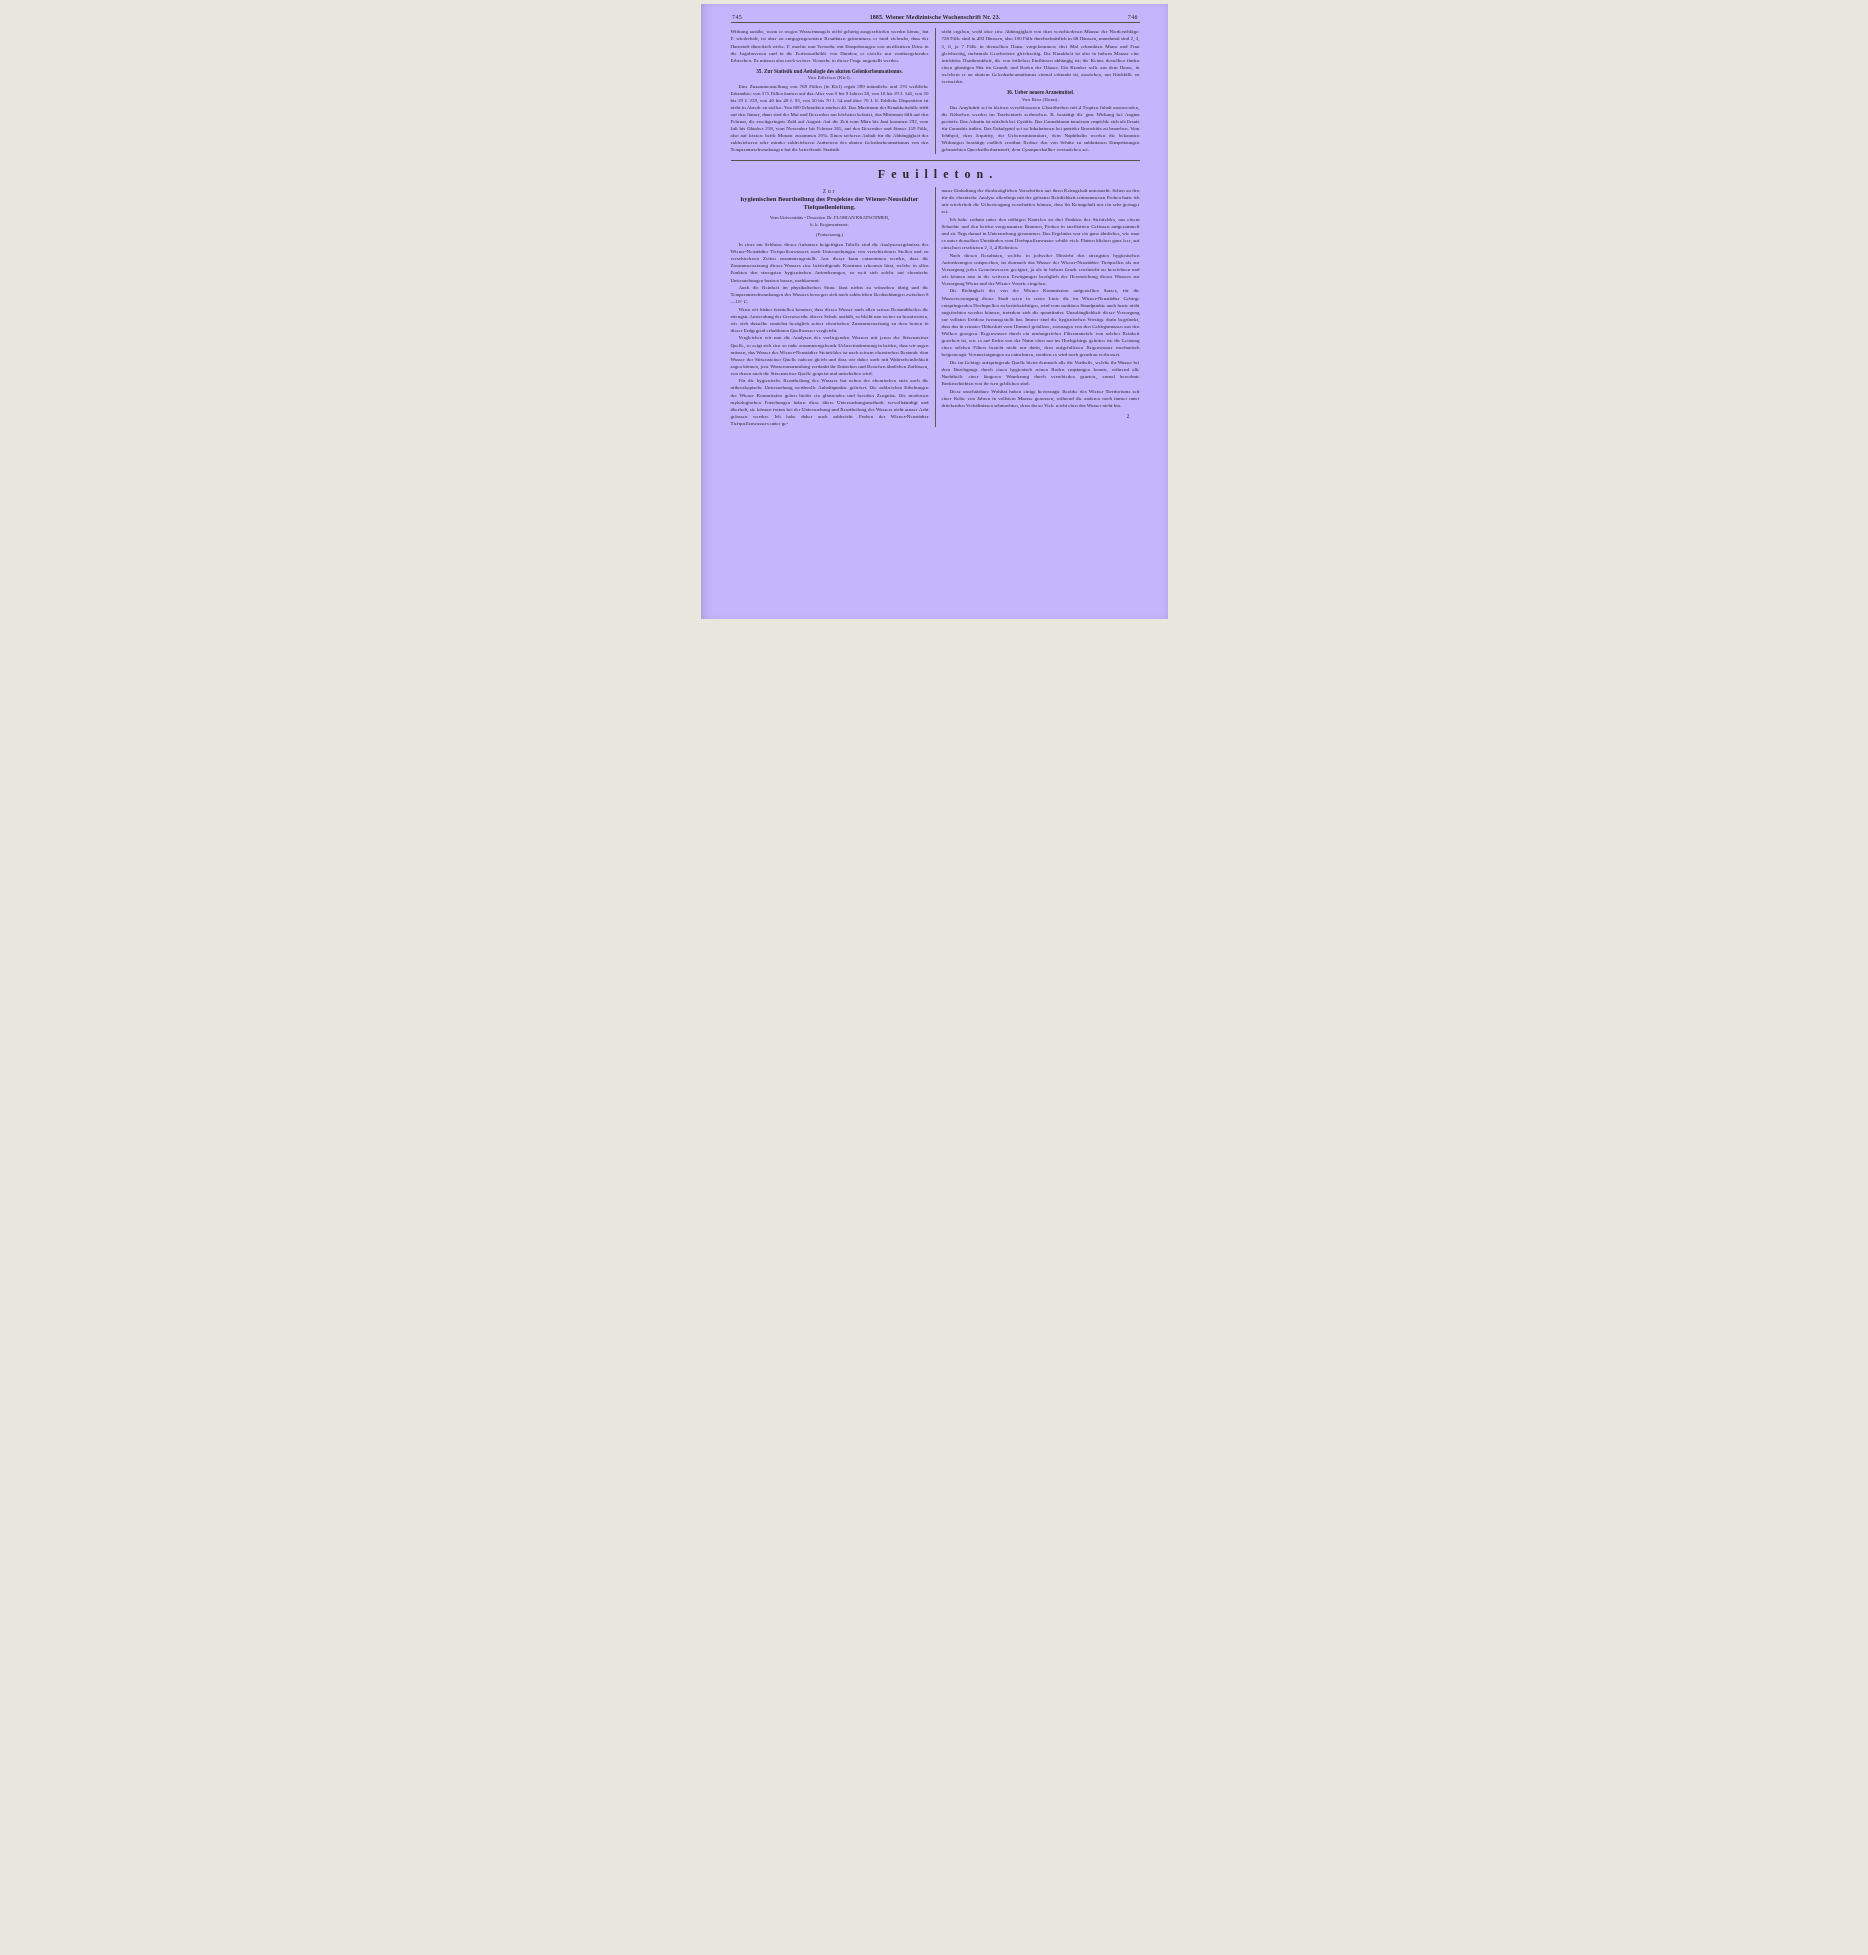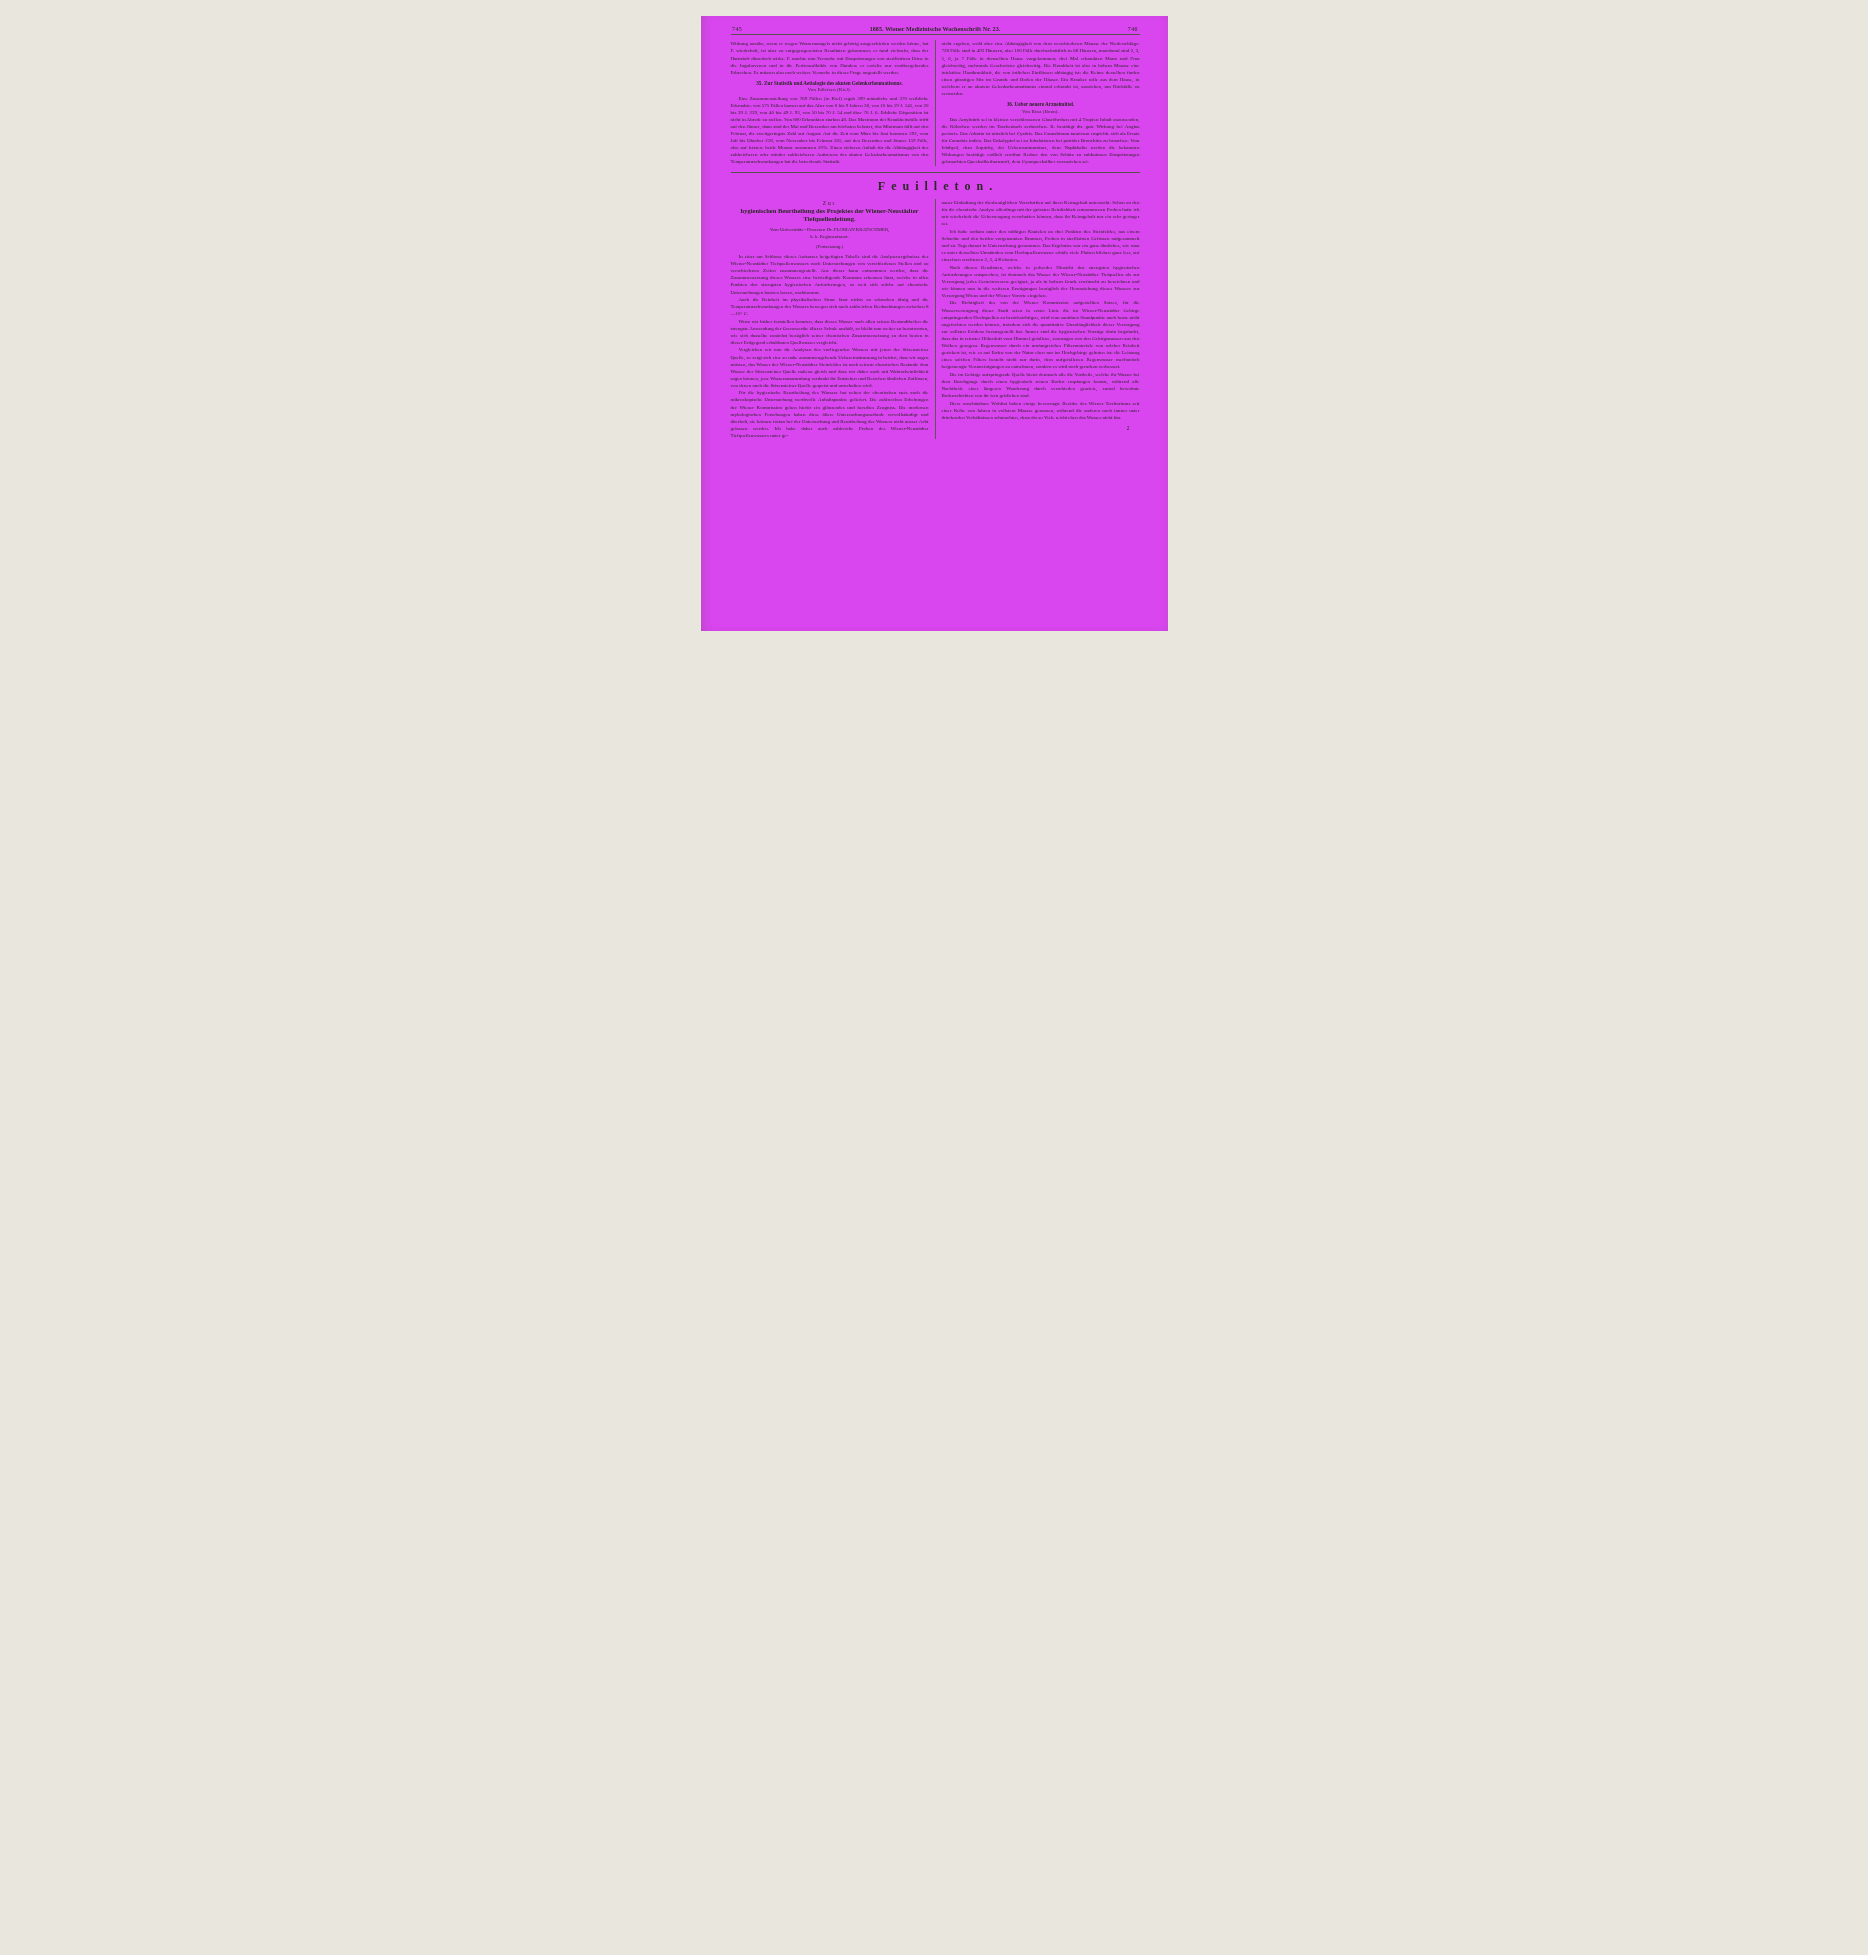--- a/index.html
+++ b/index.html
@@ -4,24 +4,24 @@
 <style>
   html, body {
     margin: 0;
     padding: 0;
     background: #e9e6dd;
   }
   .page {
     position: relative;
     width: 467px;
     min-height: 615px;
-    margin: 16px auto;
+    margin: 4px auto;
     box-sizing: border-box;
     padding: 10.2px 28px 18px 30px;
-    background: #d946ef;
+    background: #c4b5fd;
     box-shadow: inset 7px 0 11.7px -7.8px rgba(90,85,75,.45), inset -4.7px 0 9.4px -7px rgba(90,85,75,.3);
     color: #2b2a26;
     font-family: "Liberation Serif", "DejaVu Serif", serif;
   }
   
   .header {
     display: flex;
     align-items: baseline;
     justify-content: space-between;
     font-size: 5.9px;

